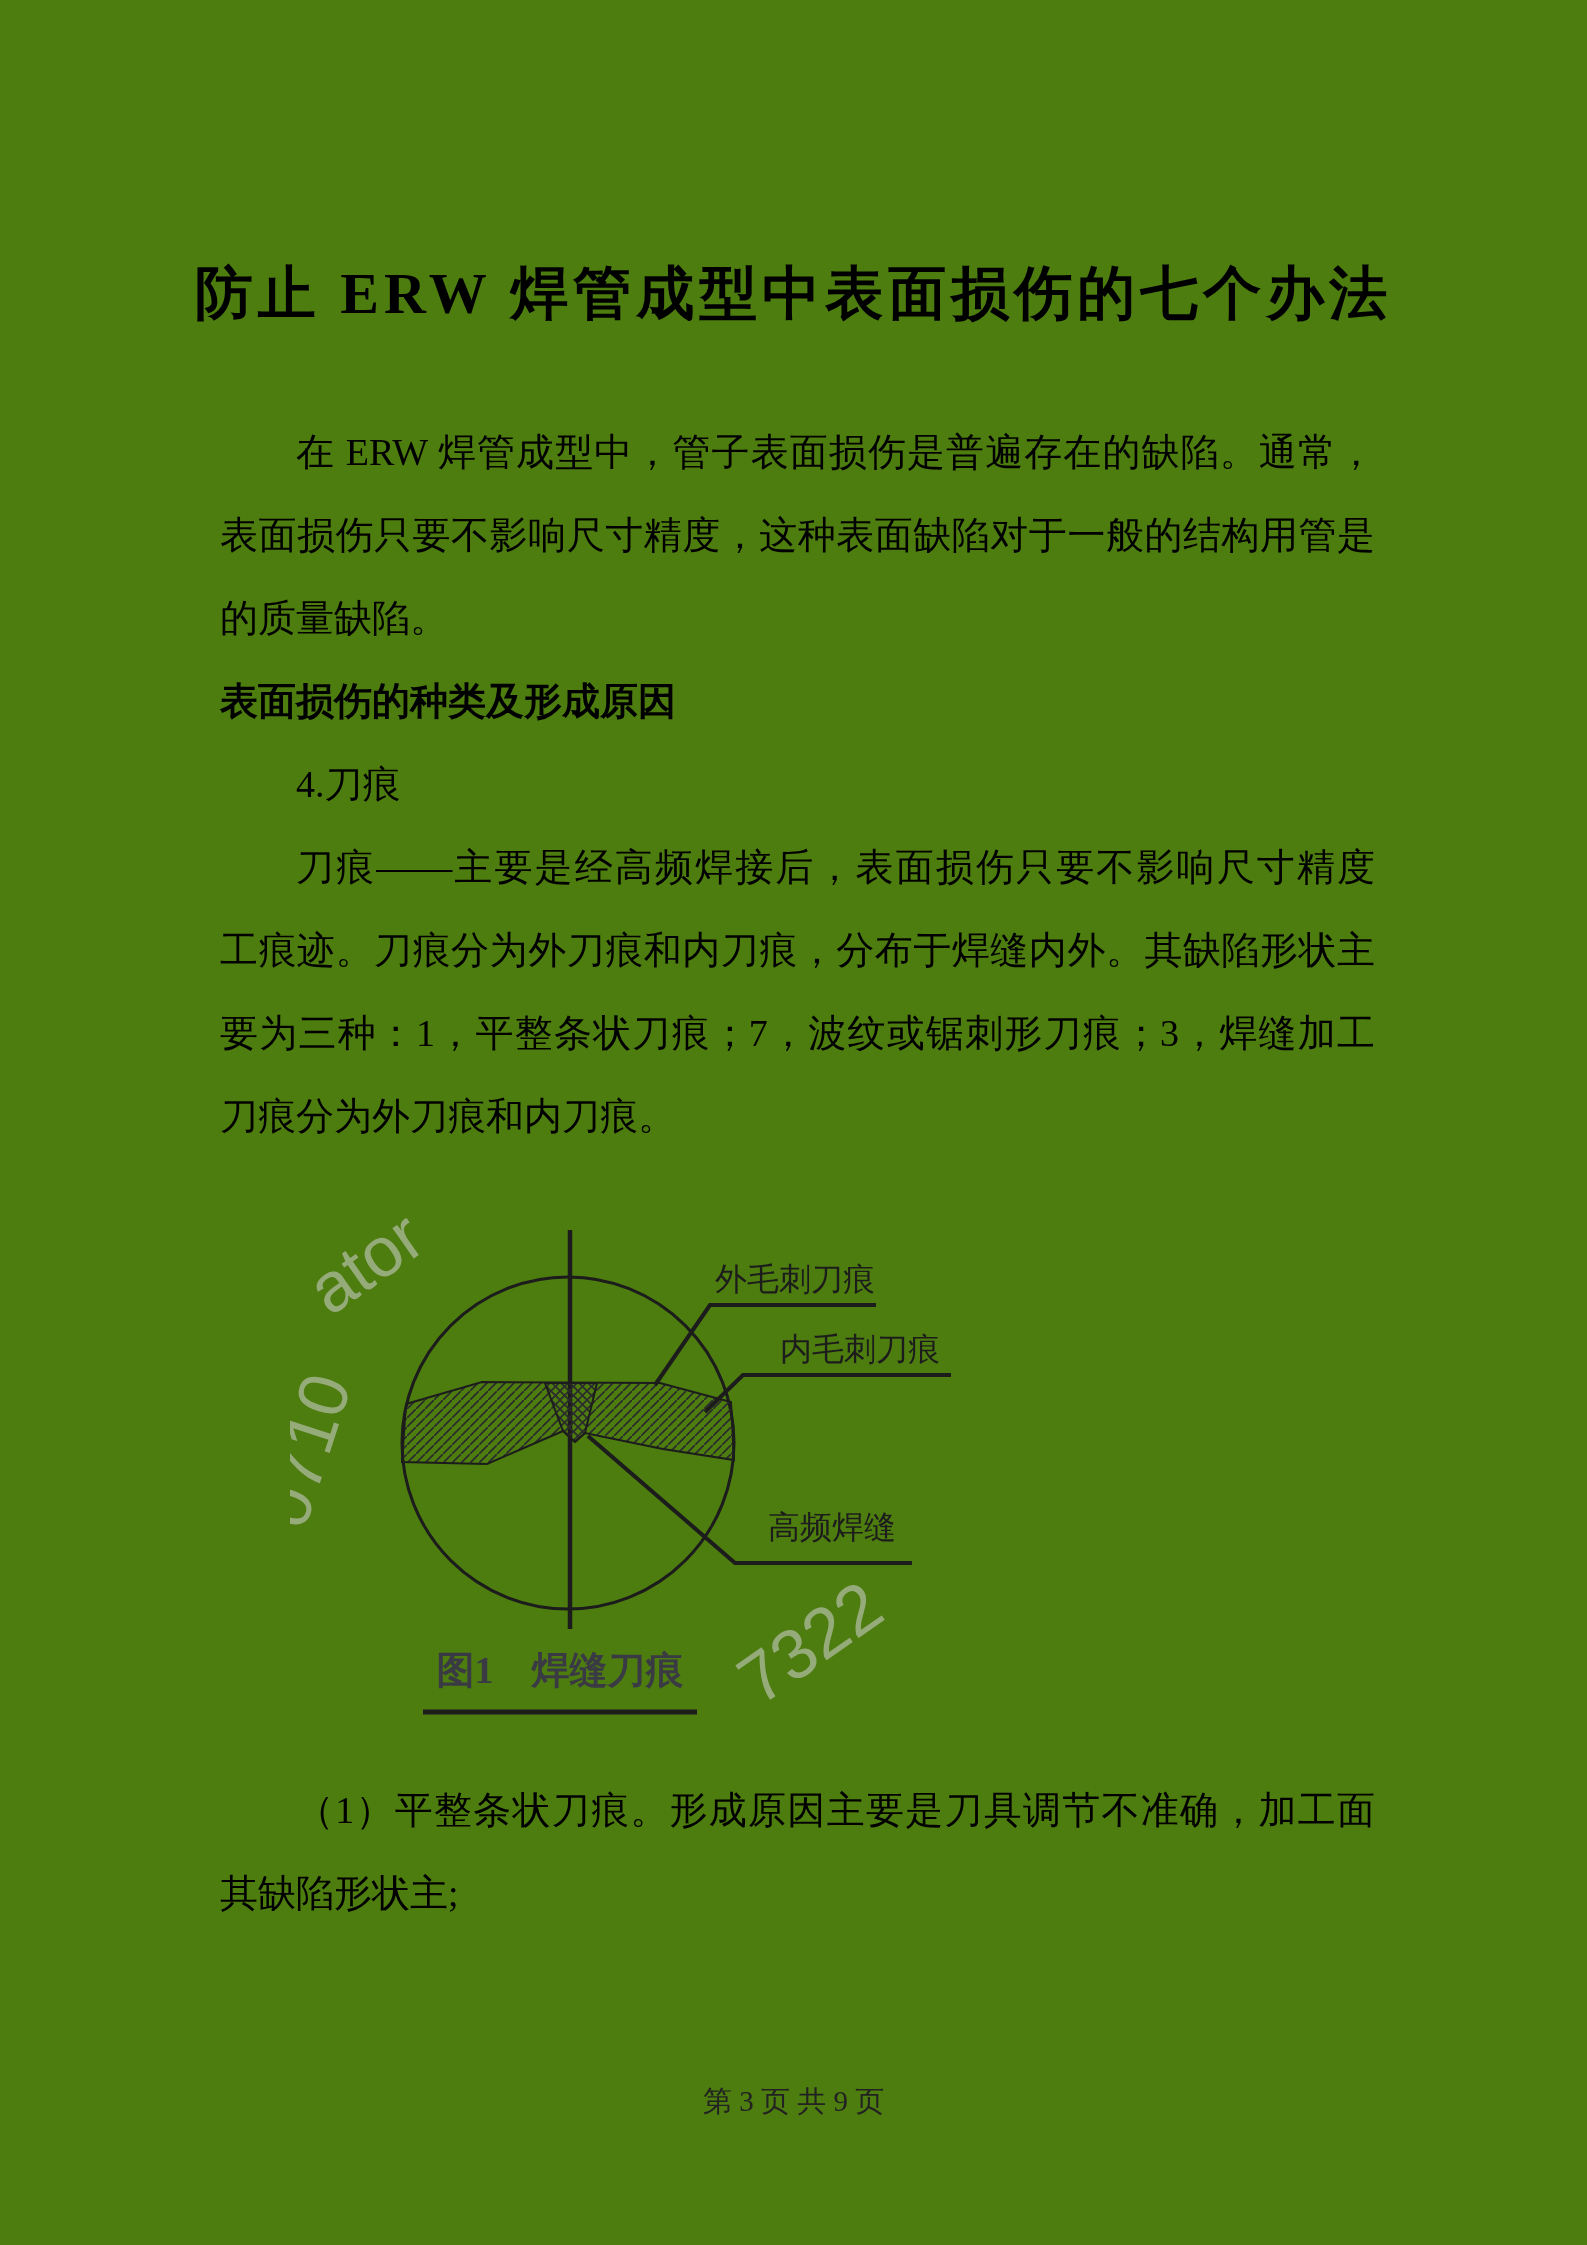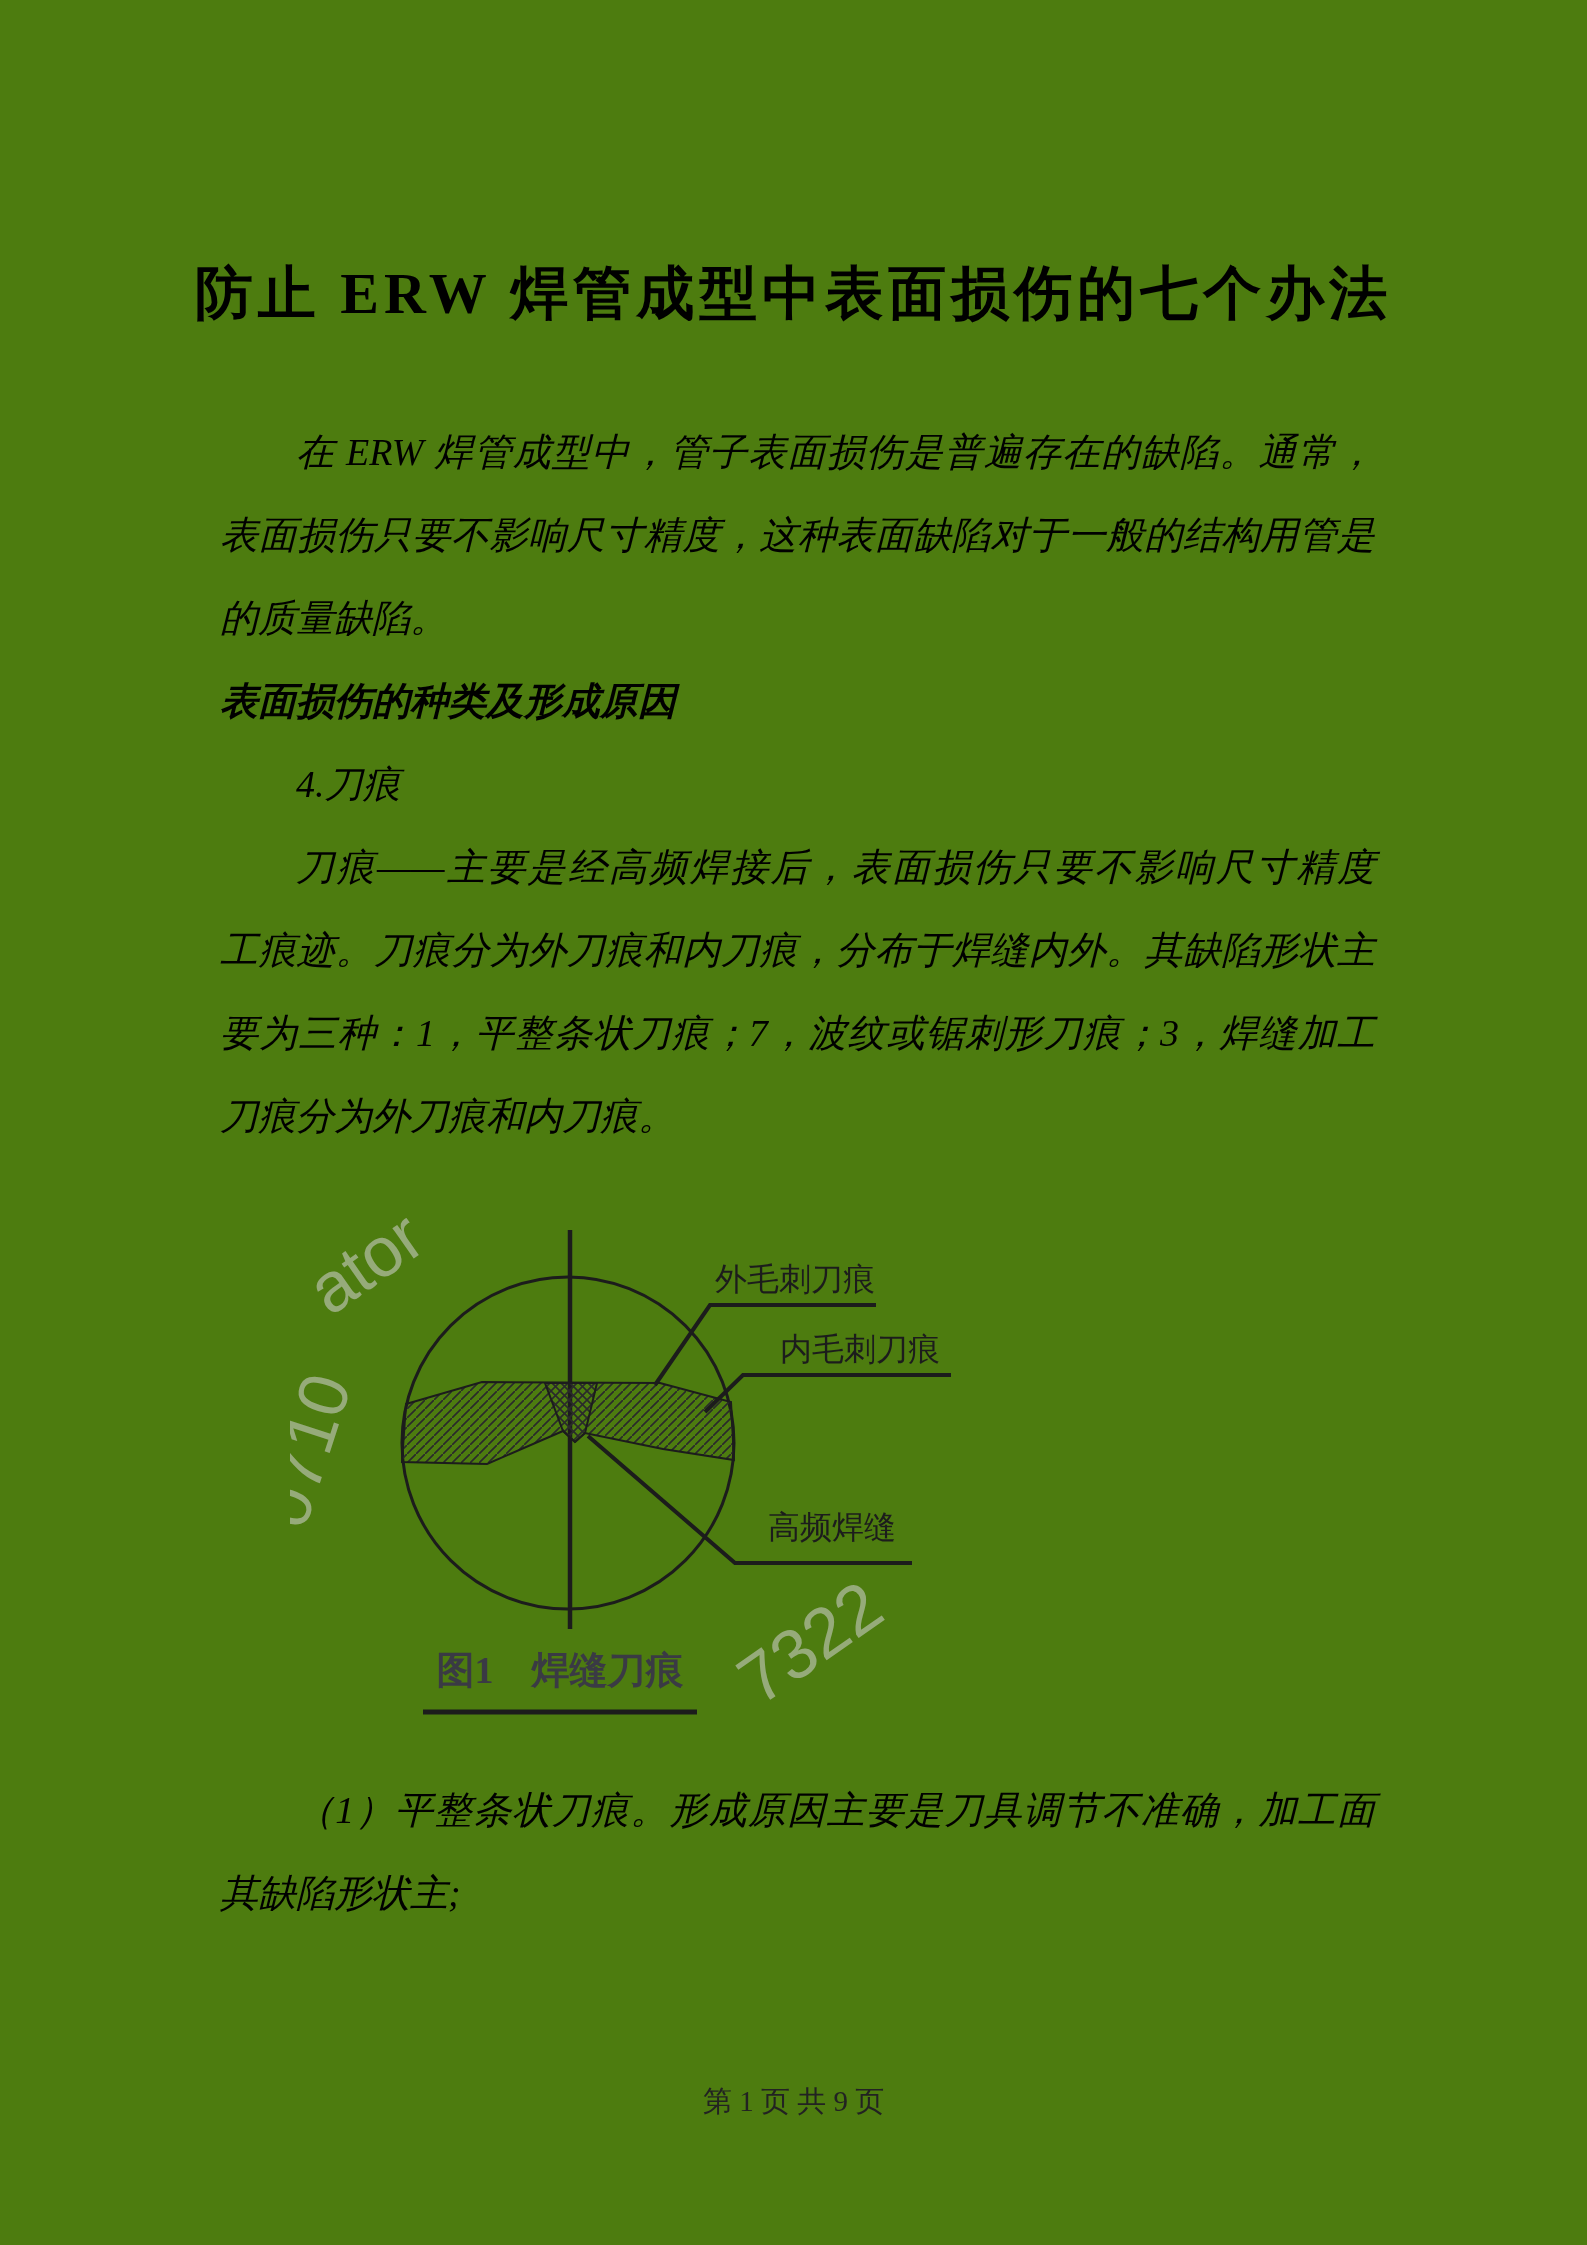--- a/index.html
+++ b/index.html
@@ -15,21 +15,21 @@
     position:absolute;top:262px;left:0;width:100%;
     text-align:center;
     font-size:58px;font-weight:700;letter-spacing:5px;
     line-height:1.1;
     margin:0;
   }
   .col{
     position:absolute;left:220px;top:411px;width:1155px;
     font-size:38px;line-height:83px;
   }
-  .ln{display:block;font-style:italic;}
+  .ln{display:block;}
   .j{text-align:justify;text-align-last:justify;}
   .ind{text-indent:2em;}
   .heading{font-weight:700;}
   .fig{
     margin:44px 0 0 70px;
     width:770px;height:525px;
     position:relative;
   }
   .fig svg{display:block;}
   .fig text{
@@ -110,15 +110,15 @@
       </svg>
     </div>
 
     <div class="after-fig">
       <div class="ln j ind">（1）平整条状刀痕。形成原因主要是刀具调节不准确，加工面</div>
       <div class="ln">其缺陷形状主;</div>
     </div>
 
   </div>
 
-  <div class="footer">第 1 页 共 9 页</div>
+  <div class="footer">第 3 页 共 9 页</div>
 
 </div>
 
 </body></html>

